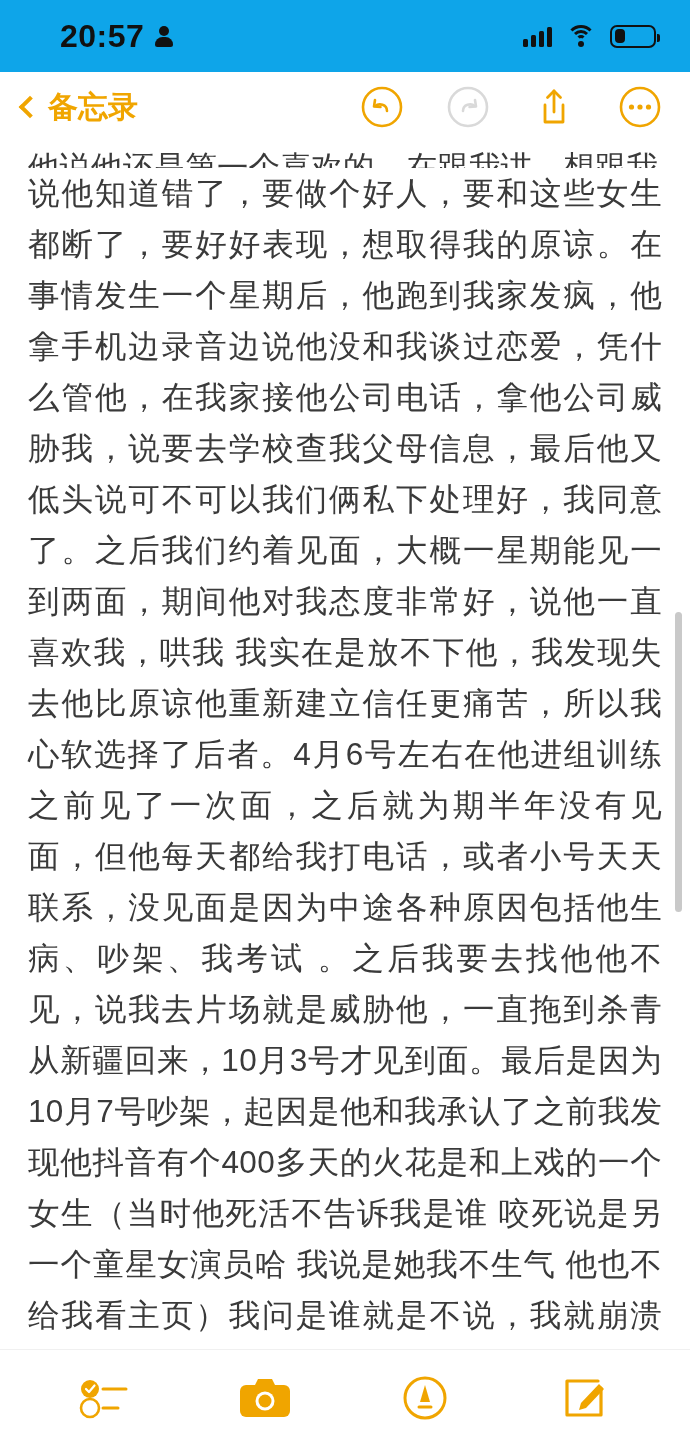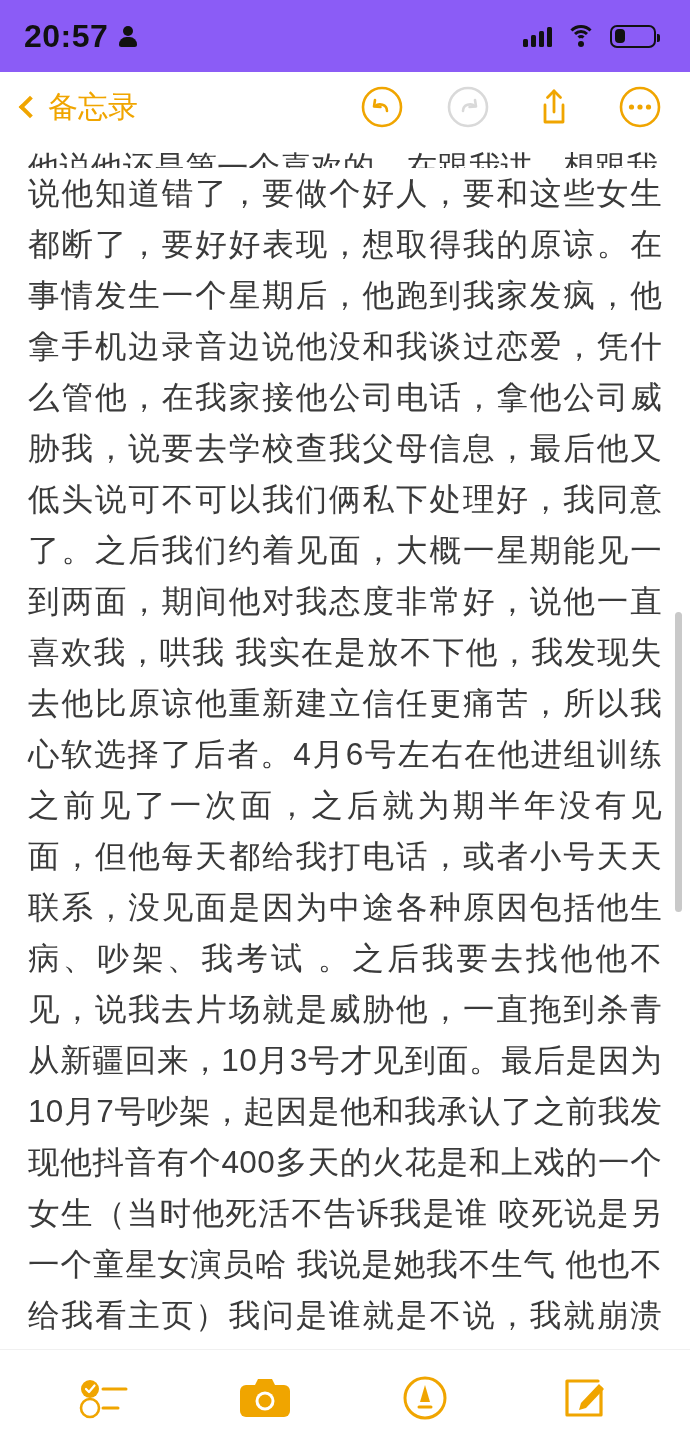--- a/index.html
+++ b/index.html
@@ -17,22 +17,22 @@
     overflow: hidden;
   }
 
   
   .status-bar {
     position: relative;
     height: 72px;
     display: flex;
     align-items: center;
     justify-content: space-between;
-    padding: 0 34px 0 24px;
-    background: #8b5cf6;
+    padding: 0 34px 0 60px;
+    background: #0ea5e9;
   }
   .status-left {
     display: flex;
     align-items: center;
     gap: 10px;
   }
   .status-time {
     font-size: 32px;
     font-weight: bold;
     color: #111;
@@ -130,20 +130,21 @@
     border-radius: 4px;
   }
 
   
   .nav-bar {
     height: 70px;
     display: flex;
     align-items: center;
     padding: 0 28px 0 22px;
     background: #ffffff;
+    font-weight: bold;
   }
   .nav-back {
     display: flex;
     align-items: center;
     gap: 8px;
     color: #f0a500;
   }
   .chev {
     width: 16px; height: 16px;
     border-left: 4px solid #f0a500;

